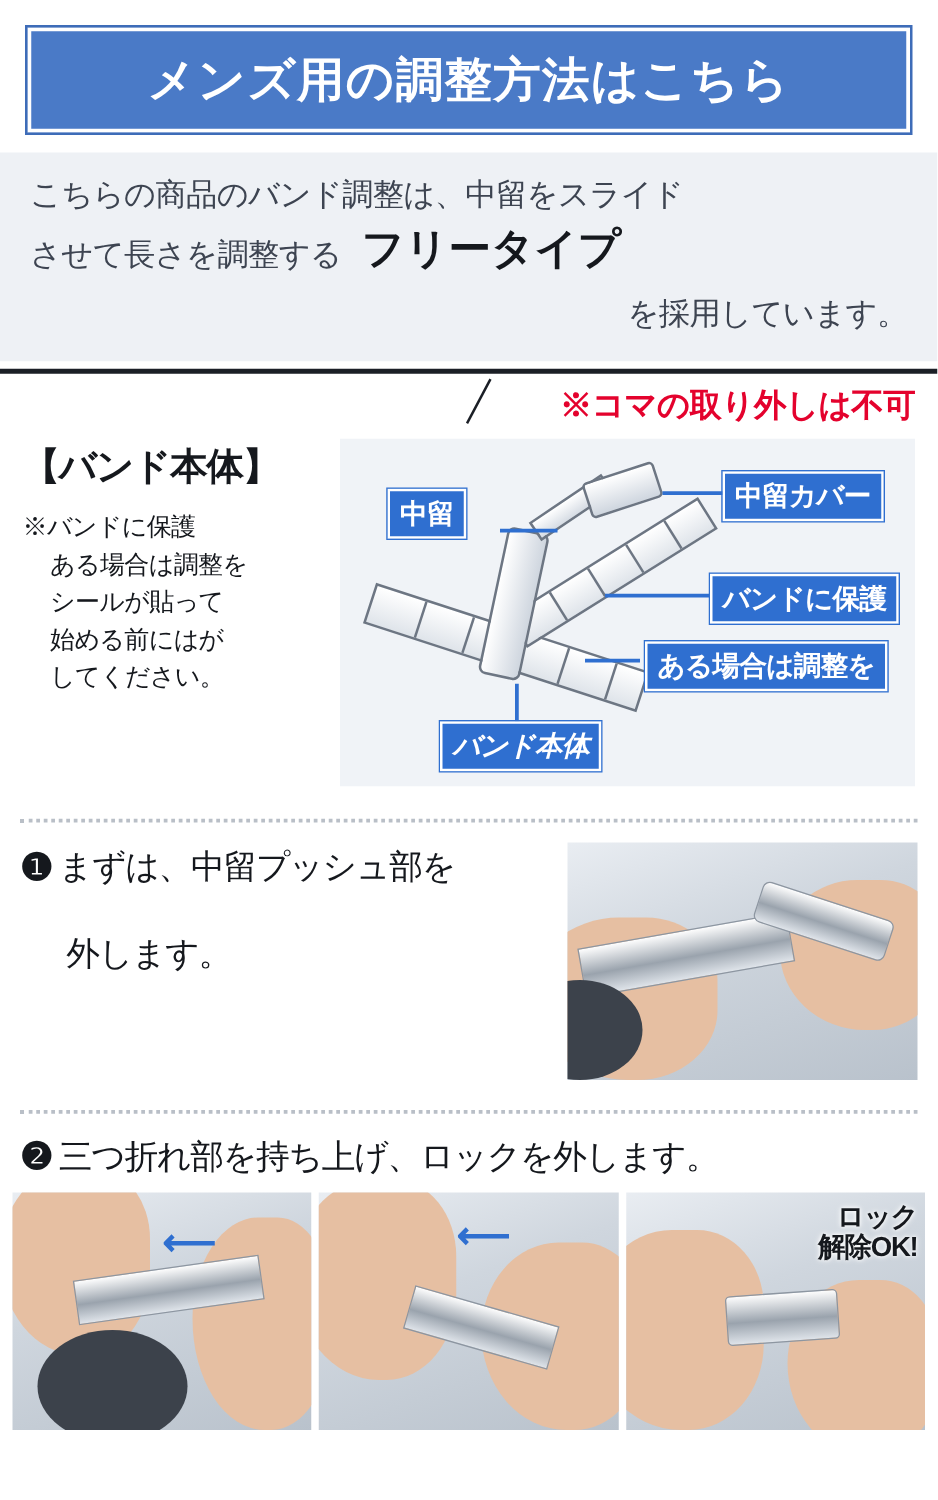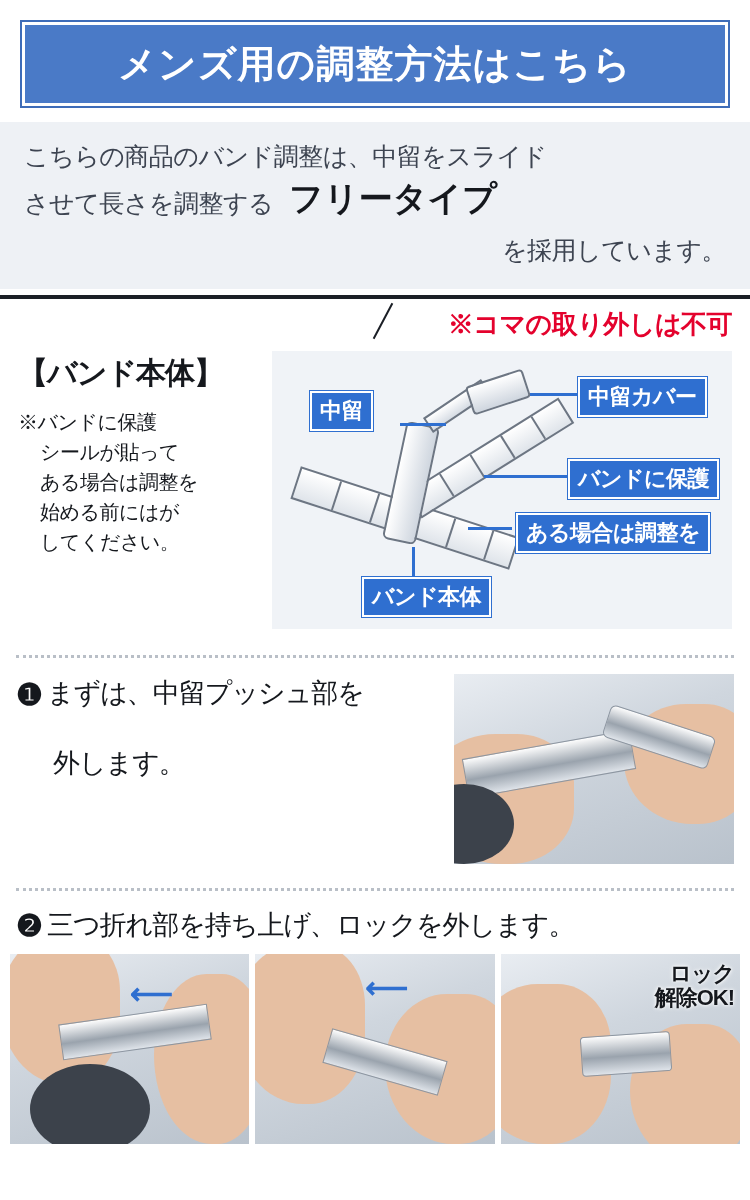--- a/index.html
+++ b/index.html
@@ -320,22 +320,22 @@
 
   <div class="caution-row">
     <div class="slash"></div>
     <div class="caution-text">※コマの取り外しは不可</div>
   </div>
 
   <div class="parts">
     <div class="parts-title">【バンド本体】</div>
     <div class="parts-note">
       <span>※バンドに保護</span><br>
+      <span class="ind">ある場合は調整を</span>
       <span class="ind">シールが貼って</span>
-      <span class="ind">ある場合は調整を</span>
       <span class="ind">始める前にはが</span>
       <span class="ind">してください。</span>
     </div>
 
     <div class="diagram">
 
       <div class="dg-band">
         <div class="seg" style="left:40px"></div>
         <div class="seg" style="left:80px"></div>
         <div class="seg" style="left:120px"></div>
@@ -355,21 +355,21 @@
       <div class="lead" style="left:258px; top:42px; width:58px;"></div>
       <div class="lead" style="left:128px; top:72px; width:46px;"></div>
       <div class="lead" style="left:212px; top:124px; width:86px;"></div>
       <div class="lead" style="left:196px; top:176px; width:44px;"></div>
       <div class="lead lead-v" style="left:140px; top:196px; width:3px; height:32px; background:#2f6fd0;"></div>
 
       <div class="lbl" style="left:306px; top:26px;">中留カバー</div>
       <div class="lbl" style="left:38px; top:40px;">中留</div>
       <div class="lbl" style="left:296px; top:108px;">バンドに保護</div>
       <div class="lbl" style="left:244px; top:162px;">ある場合は調整を</div>
-      <div class="lbl" style="left:90px; top:226px;">バンド本体</div>
+      <div class="lbl" style="left:80px; top:226px;font-style:italic;">バンド本体</div>
     </div>
   </div>
 
   <div class="dotted"></div>
 
   <div class="step step1-wrap">
     <div class="step-head">
       <div class="step-num">❶</div>
       <div class="step-text">
         <span>まずは、中留プッシュ部を</span><br>

